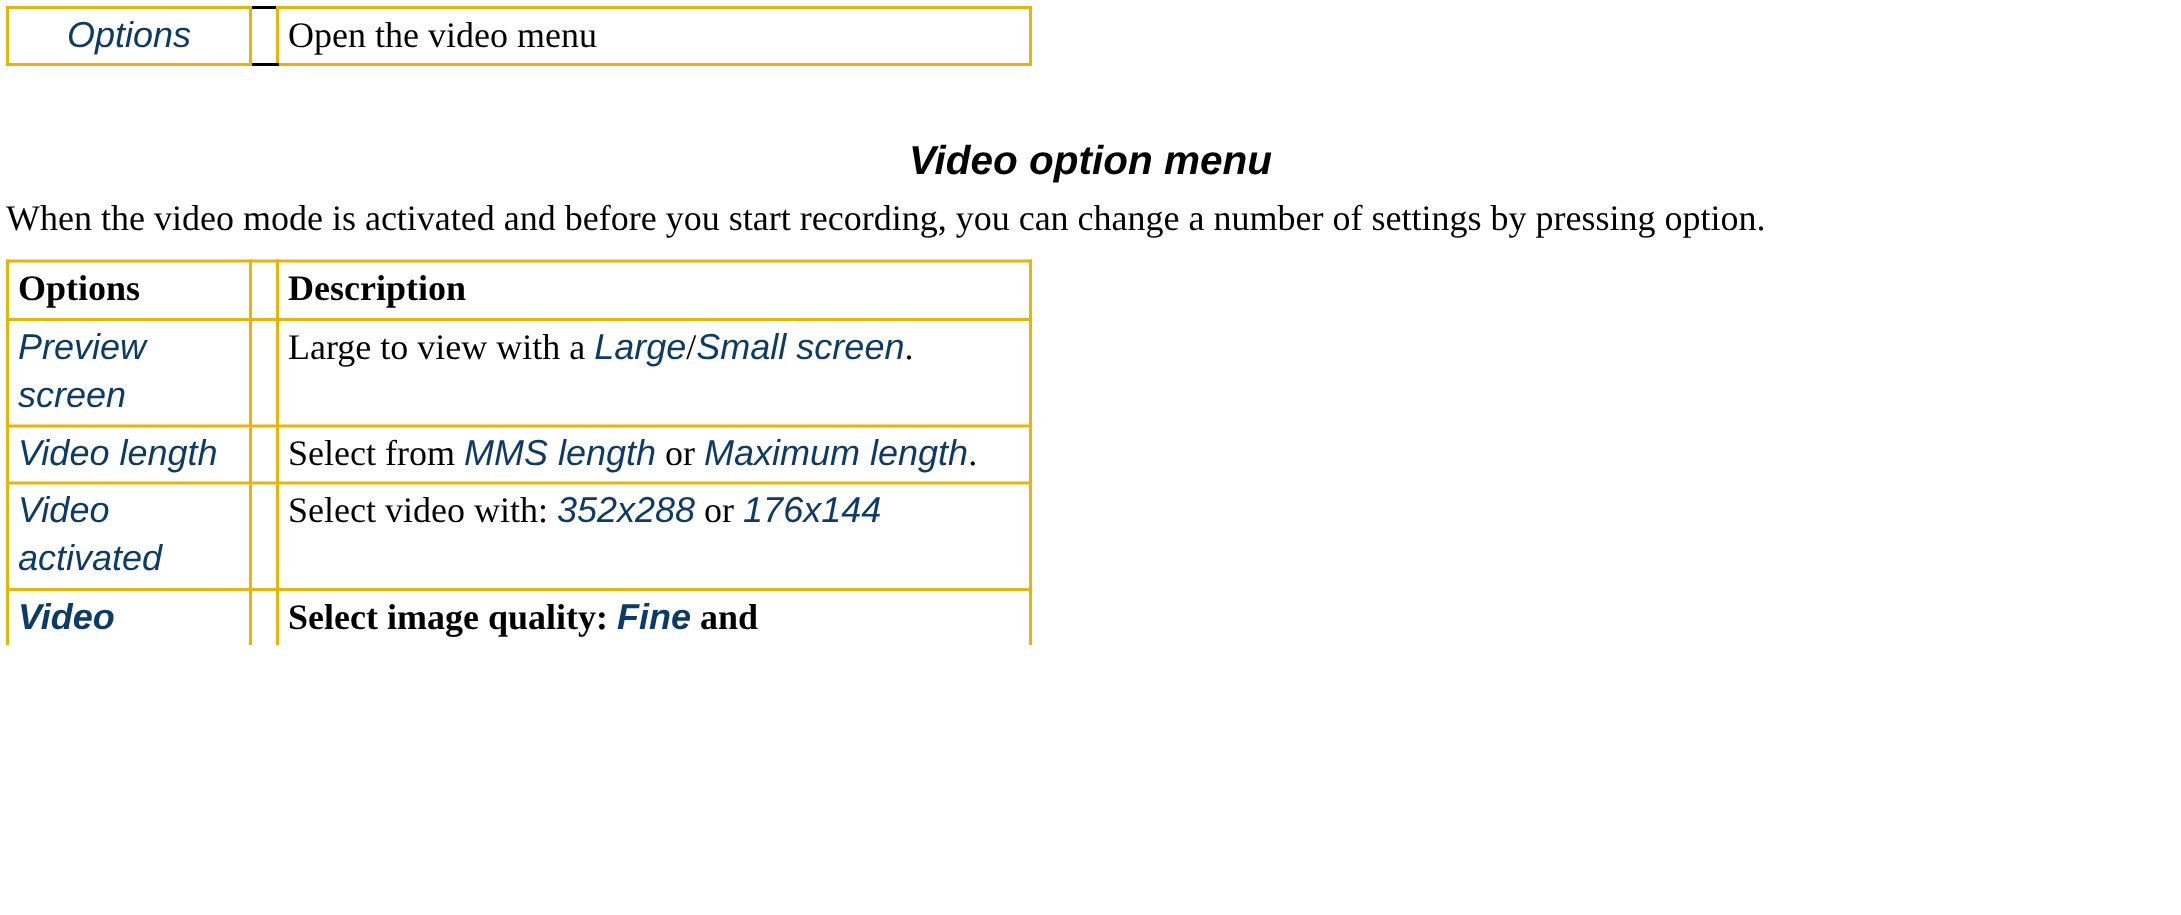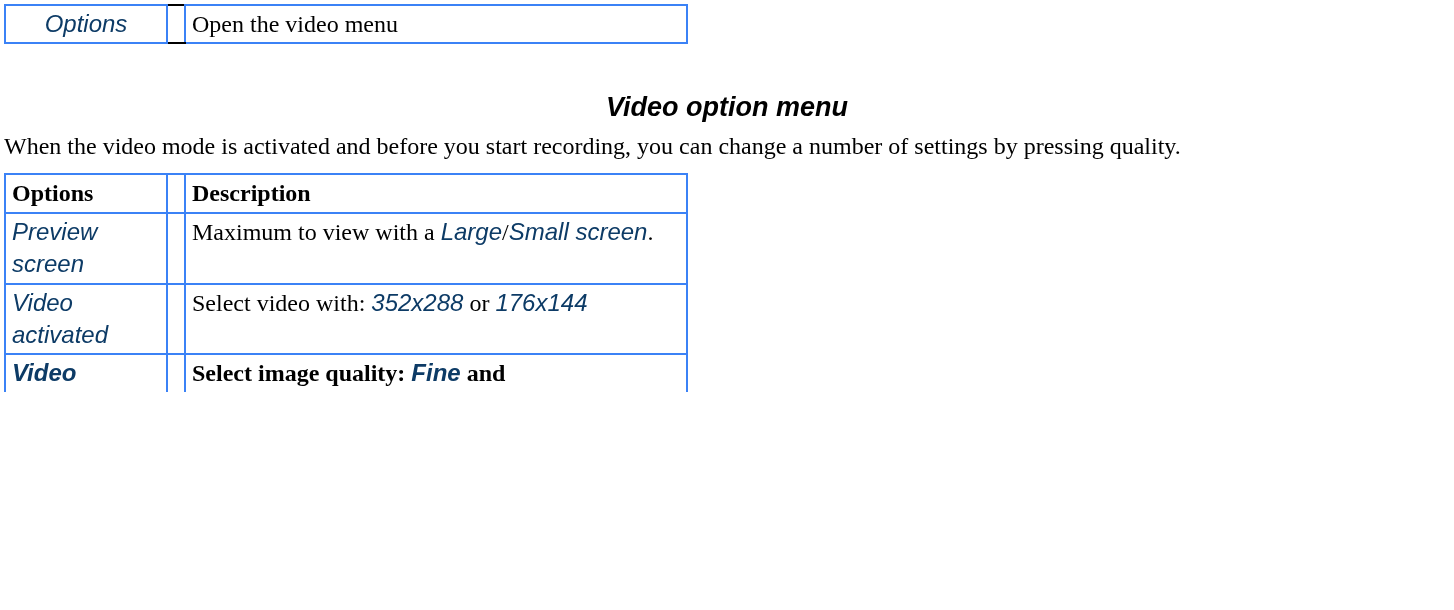--- a/index.html
+++ b/index.html
@@ -9,21 +9,21 @@
       font-size: 24px;
       color: #000;
       width: 1454px;
       box-sizing: border-box;
     }
     table {
       border-collapse: collapse;
       margin: 0;
     }
     td, th {
-      border: 2px solid #3b82f6;
+      border: 2px solid #eab308;
       padding: 2px 6px;
       vertical-align: top;
       text-align: left;
       font-weight: normal;
       line-height: 1.35;
     }
     .top-table .col1 { width: 148px; text-align: center; }
     .top-table .spacer { width: 16px; border-top: 2px solid #000; border-bottom: 2px solid #000; padding:0; }
     .top-table .col2 { width: 488px; }
     .kw {
@@ -61,33 +61,38 @@
   <tbody>
       <tr>
     <td class="col1"><span class="kw">Options</span></td>
     <td class="spacer"></td>
     <td class="col2">Open the video menu</td>
   </tr>
 </tbody>
   </table>
 
 <h2 class="section-title">Video option menu</h2>
-<p class="intro"><span>When the video mode is activated and before you start recording, you can change a number of settings by pressing </span><span> quality.</span></p>
+<p class="intro"><span>When the video mode is activated and before you start recording, you can change a number of settings by pressing </span><span> option.</span></p>
 
 <table class="options-table">
   <tbody>
       <tr>
     <th class="ocol1">Options</th>
     <th class="ospacer"></th>
     <th class="ocol2">Description</th>
   </tr>
   <tr>
     <td class="ocol1"><span class="kw">Preview screen</span></td>
     <td class="ospacer"></td>
-    <td class="ocol2"><span>Maximum to view with a </span><span class="kw">Large</span><span>/</span><span class="kw">Small screen</span><span>.</span></td>
+    <td class="ocol2"><span>Large to view with a </span><span class="kw">Large</span><span>/</span><span class="kw">Small screen</span><span>.</span></td>
+  </tr>
+  <tr>
+    <td class="ocol1"><span class="kw">Video length</span></td>
+    <td class="ospacer"></td>
+    <td class="ocol2"><span>Select from </span><span class="kw">MMS length</span><span> or </span><span class="kw">Maximum length</span><span>.</span></td>
   </tr>
   <tr>
     <td class="ocol1"><span class="kw">Video activated</span></td>
     <td class="ospacer"></td>
     <td class="ocol2"><span>Select video with: </span><span class="kw">352x288</span><span> or </span><span class="kw">176x144</span></td>
   </tr>
   <tr class="lastrow">
     <td class="ocol1"><span class="kw">Video</span></td>
     <td class="ospacer"></td>
     <td class="ocol2"><span>Select image quality: </span><span class="kw">Fine</span><span> and</span></td>

